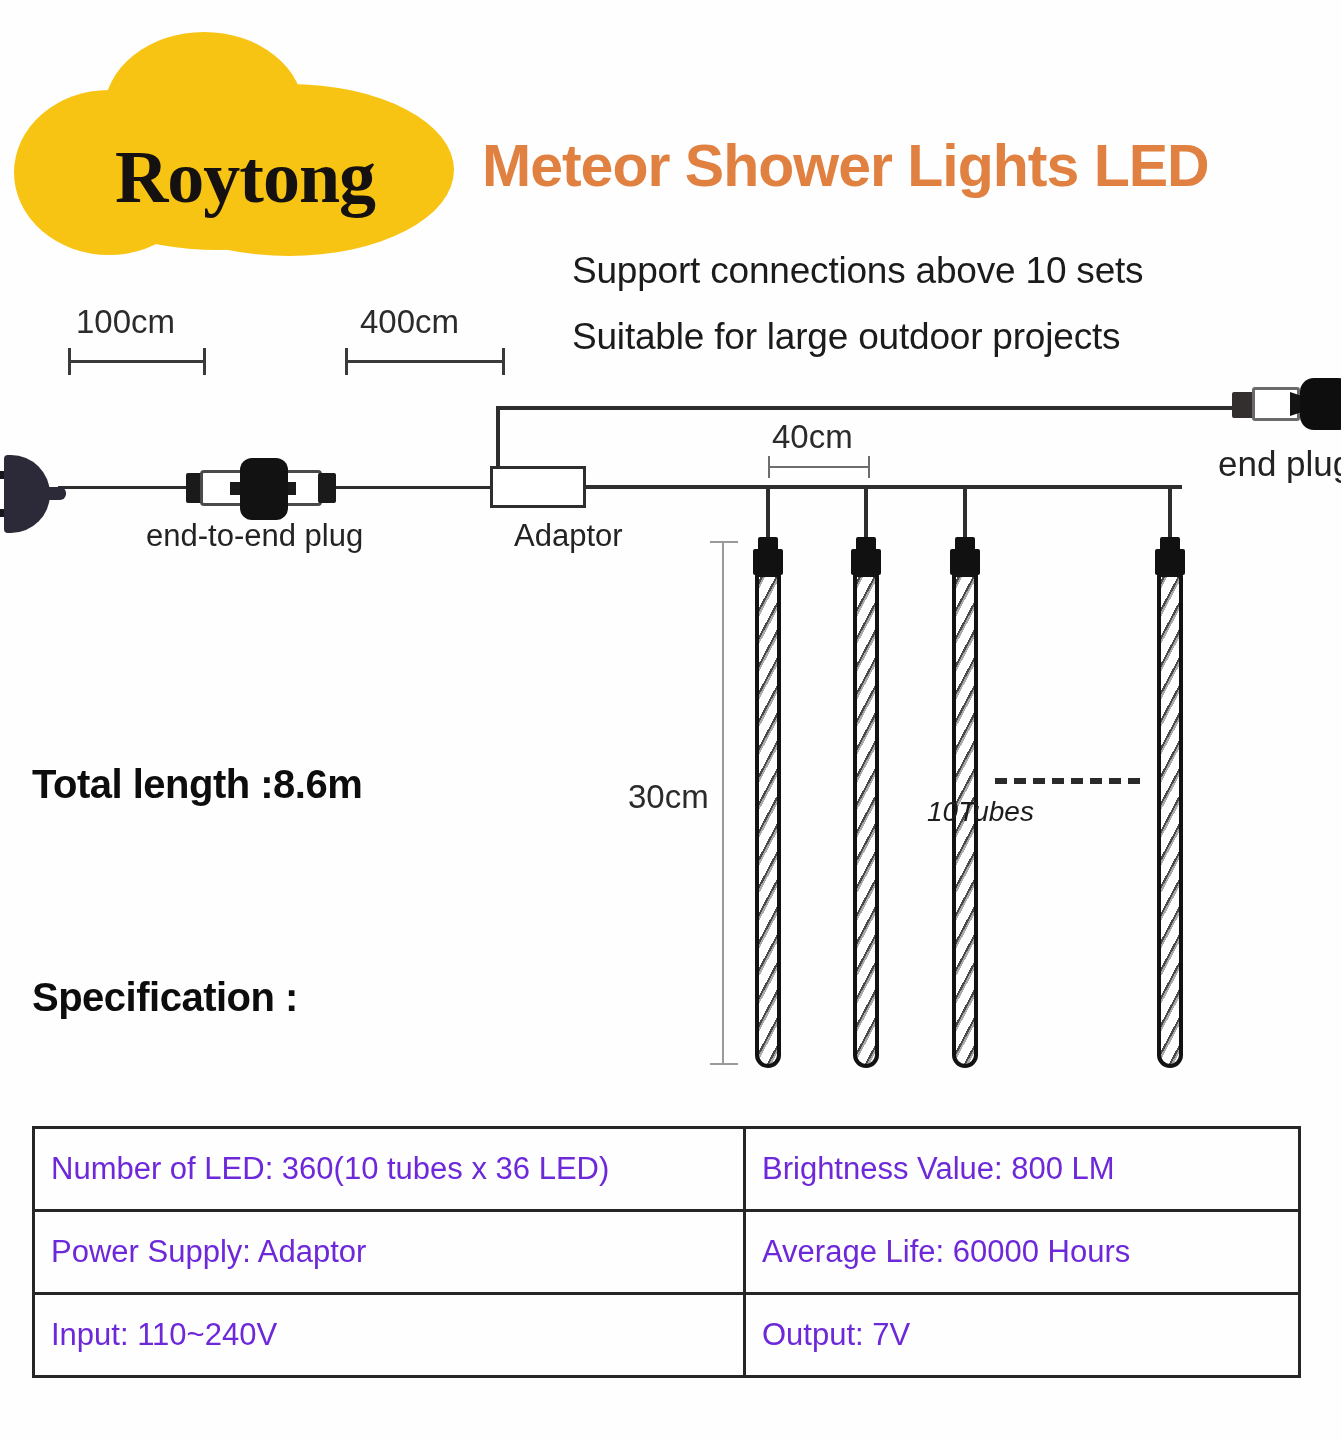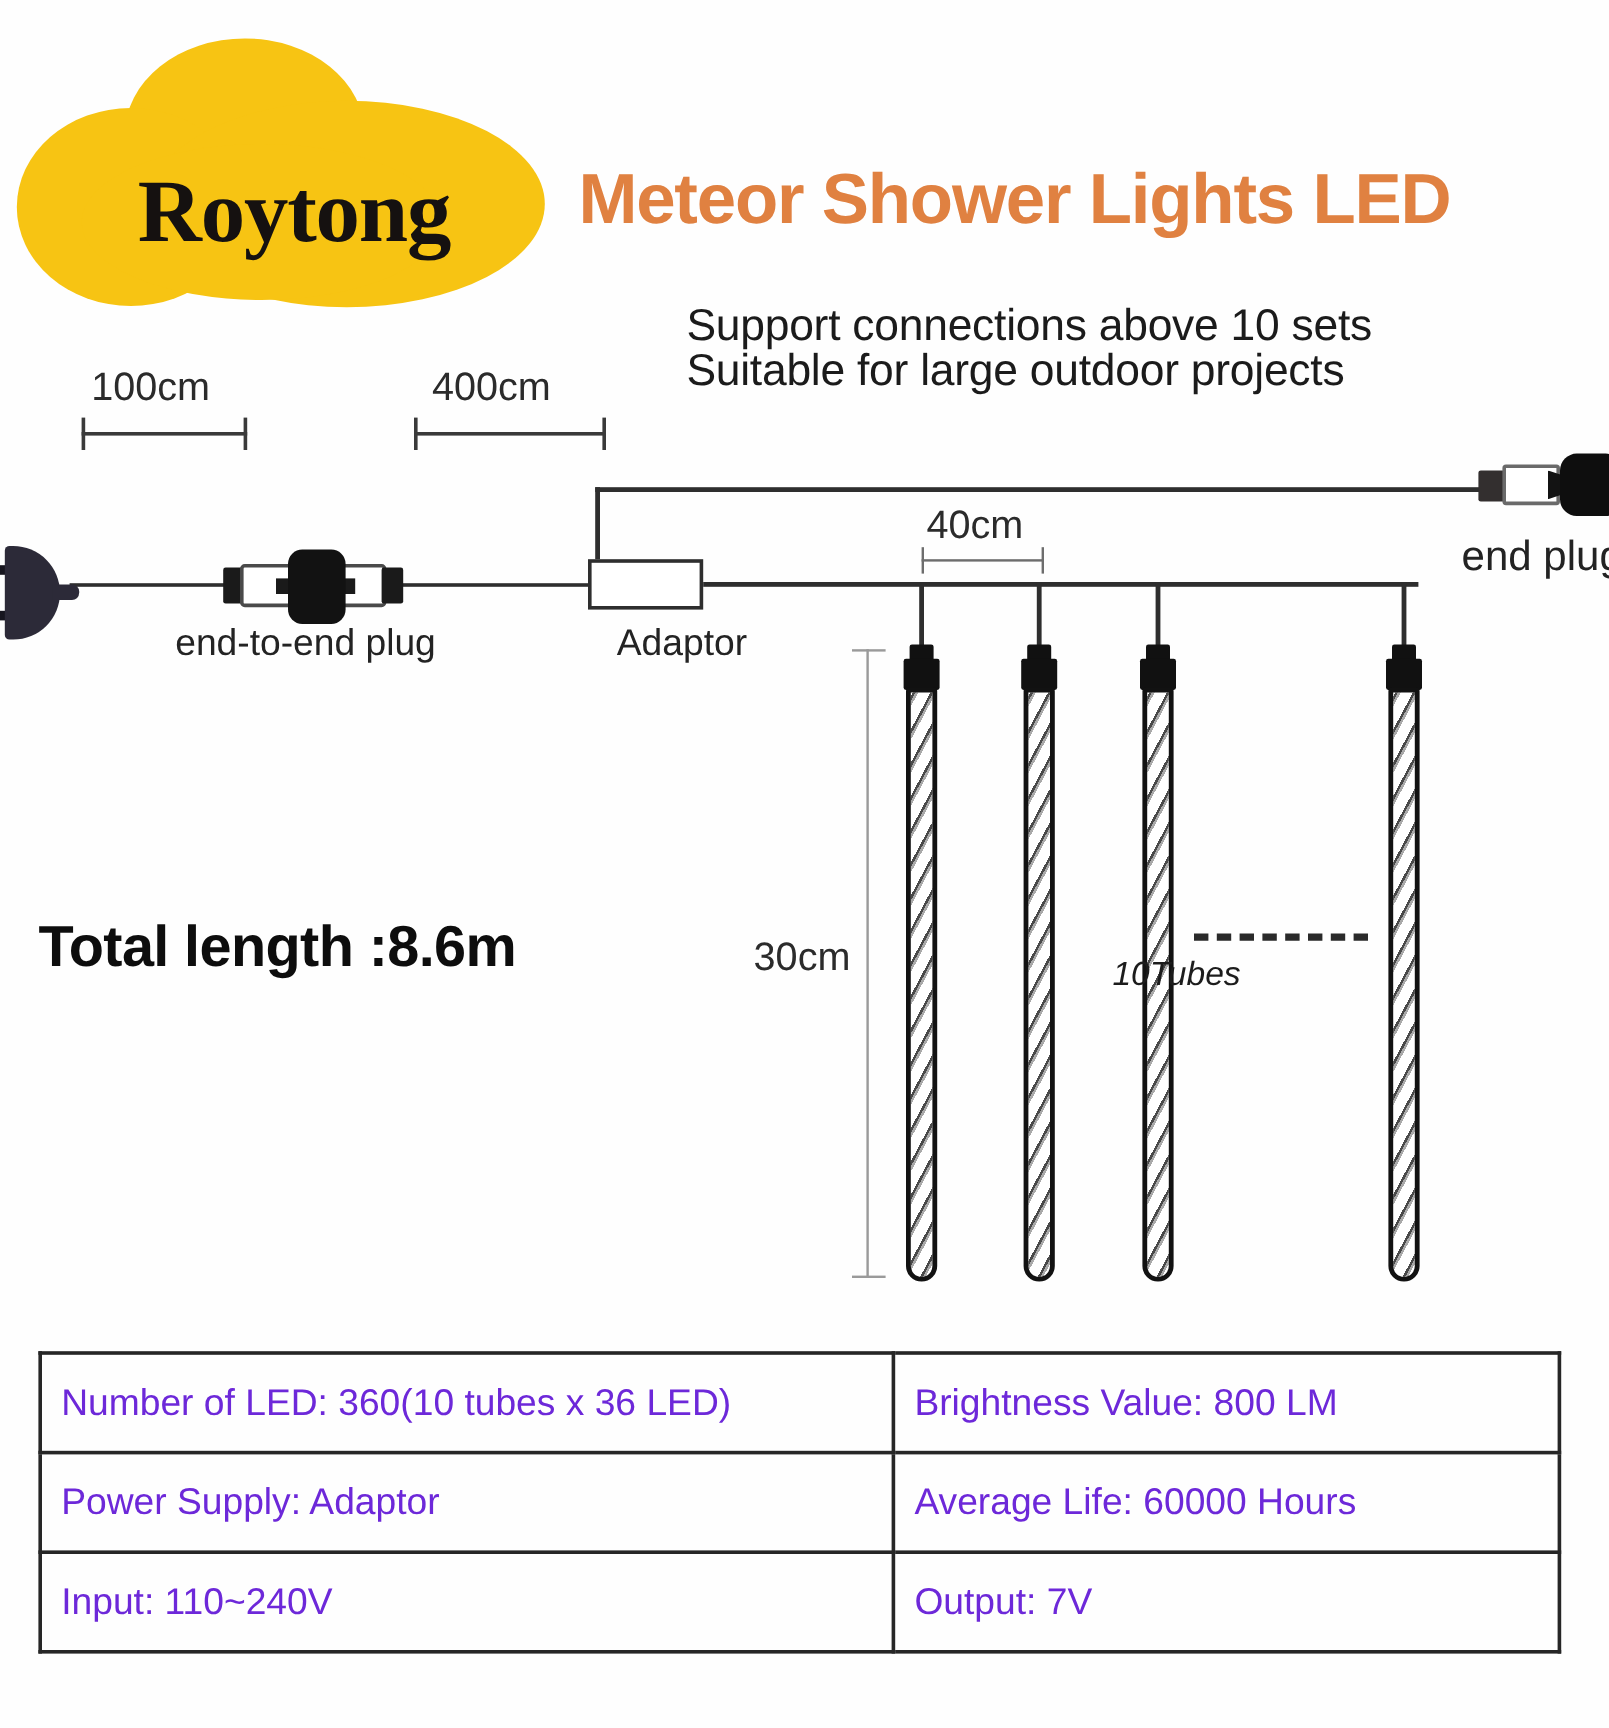--- a/index.html
+++ b/index.html
@@ -63,21 +63,21 @@
   .subtitle {
     position: absolute;
     left: 572px;
     font-size: 37px;
     font-weight: normal;
     color: #1b1b1b;
     white-space: nowrap;
     letter-spacing: -0.2px;
   }
   #subtitle-1 { top: 250px; }
-  #subtitle-2 { top: 288px; text-align: center; }
+  #subtitle-2 { top: 316px; text-align: center; }
 
   
   .dim-label {
     position: absolute;
     font-size: 33px;
     color: #2b2b2b;
     white-space: nowrap;
   }
   .dim-line-h {
     position: absolute;
@@ -214,21 +214,21 @@
     border-top: 6px dashed #2a2a2a;
   }
   #tubes-count {
     position: absolute; left: 927px; top: 796px;
     font-size: 28px; color: #1c1c1c; white-space: nowrap; font-style: italic;
   }
 
   
   .big-heading {
     position: absolute;
-    font-size: 48px;
+    font-size: 40px;
     font-weight: bold;
     color: #0d0d0d;
     white-space: nowrap;
     letter-spacing: -0.5px;
   }
   #total-length { left: 32px; top: 762px; }
   #spec-heading { left: 32px; top: 975px; }
 
   
   #spec-table {
@@ -349,20 +349,21 @@
 
   <div class="dim-label" style="left:628px; top:778px;">30cm</div>
   <div class="dim-line-v" style="left:722px; top:541px; height:524px;"></div>
   <div class="dim-cap-h" style="left:710px; top:541px; width:28px;"></div>
   <div class="dim-cap-h" style="left:710px; top:1063px; width:28px;"></div>
 
   <div id="tubes-dash"></div>
   <div id="tubes-count">10Tubes</div>
 
   <div class="big-heading" id="total-length">Total length  :8.6m</div>
+  <div class="big-heading" id="spec-heading">Specification :</div>
 
   <table id="spec-table">
     <tbody>
       <tr>
         <td class="col-left">Number of LED: 360(10 tubes x 36 LED)</td>
         <td class="col-right">Brightness Value: 800 LM</td>
       </tr>
       <tr>
         <td class="col-left">Power Supply: Adaptor</td>
         <td class="col-right">Average Life: 60000 Hours</td>

